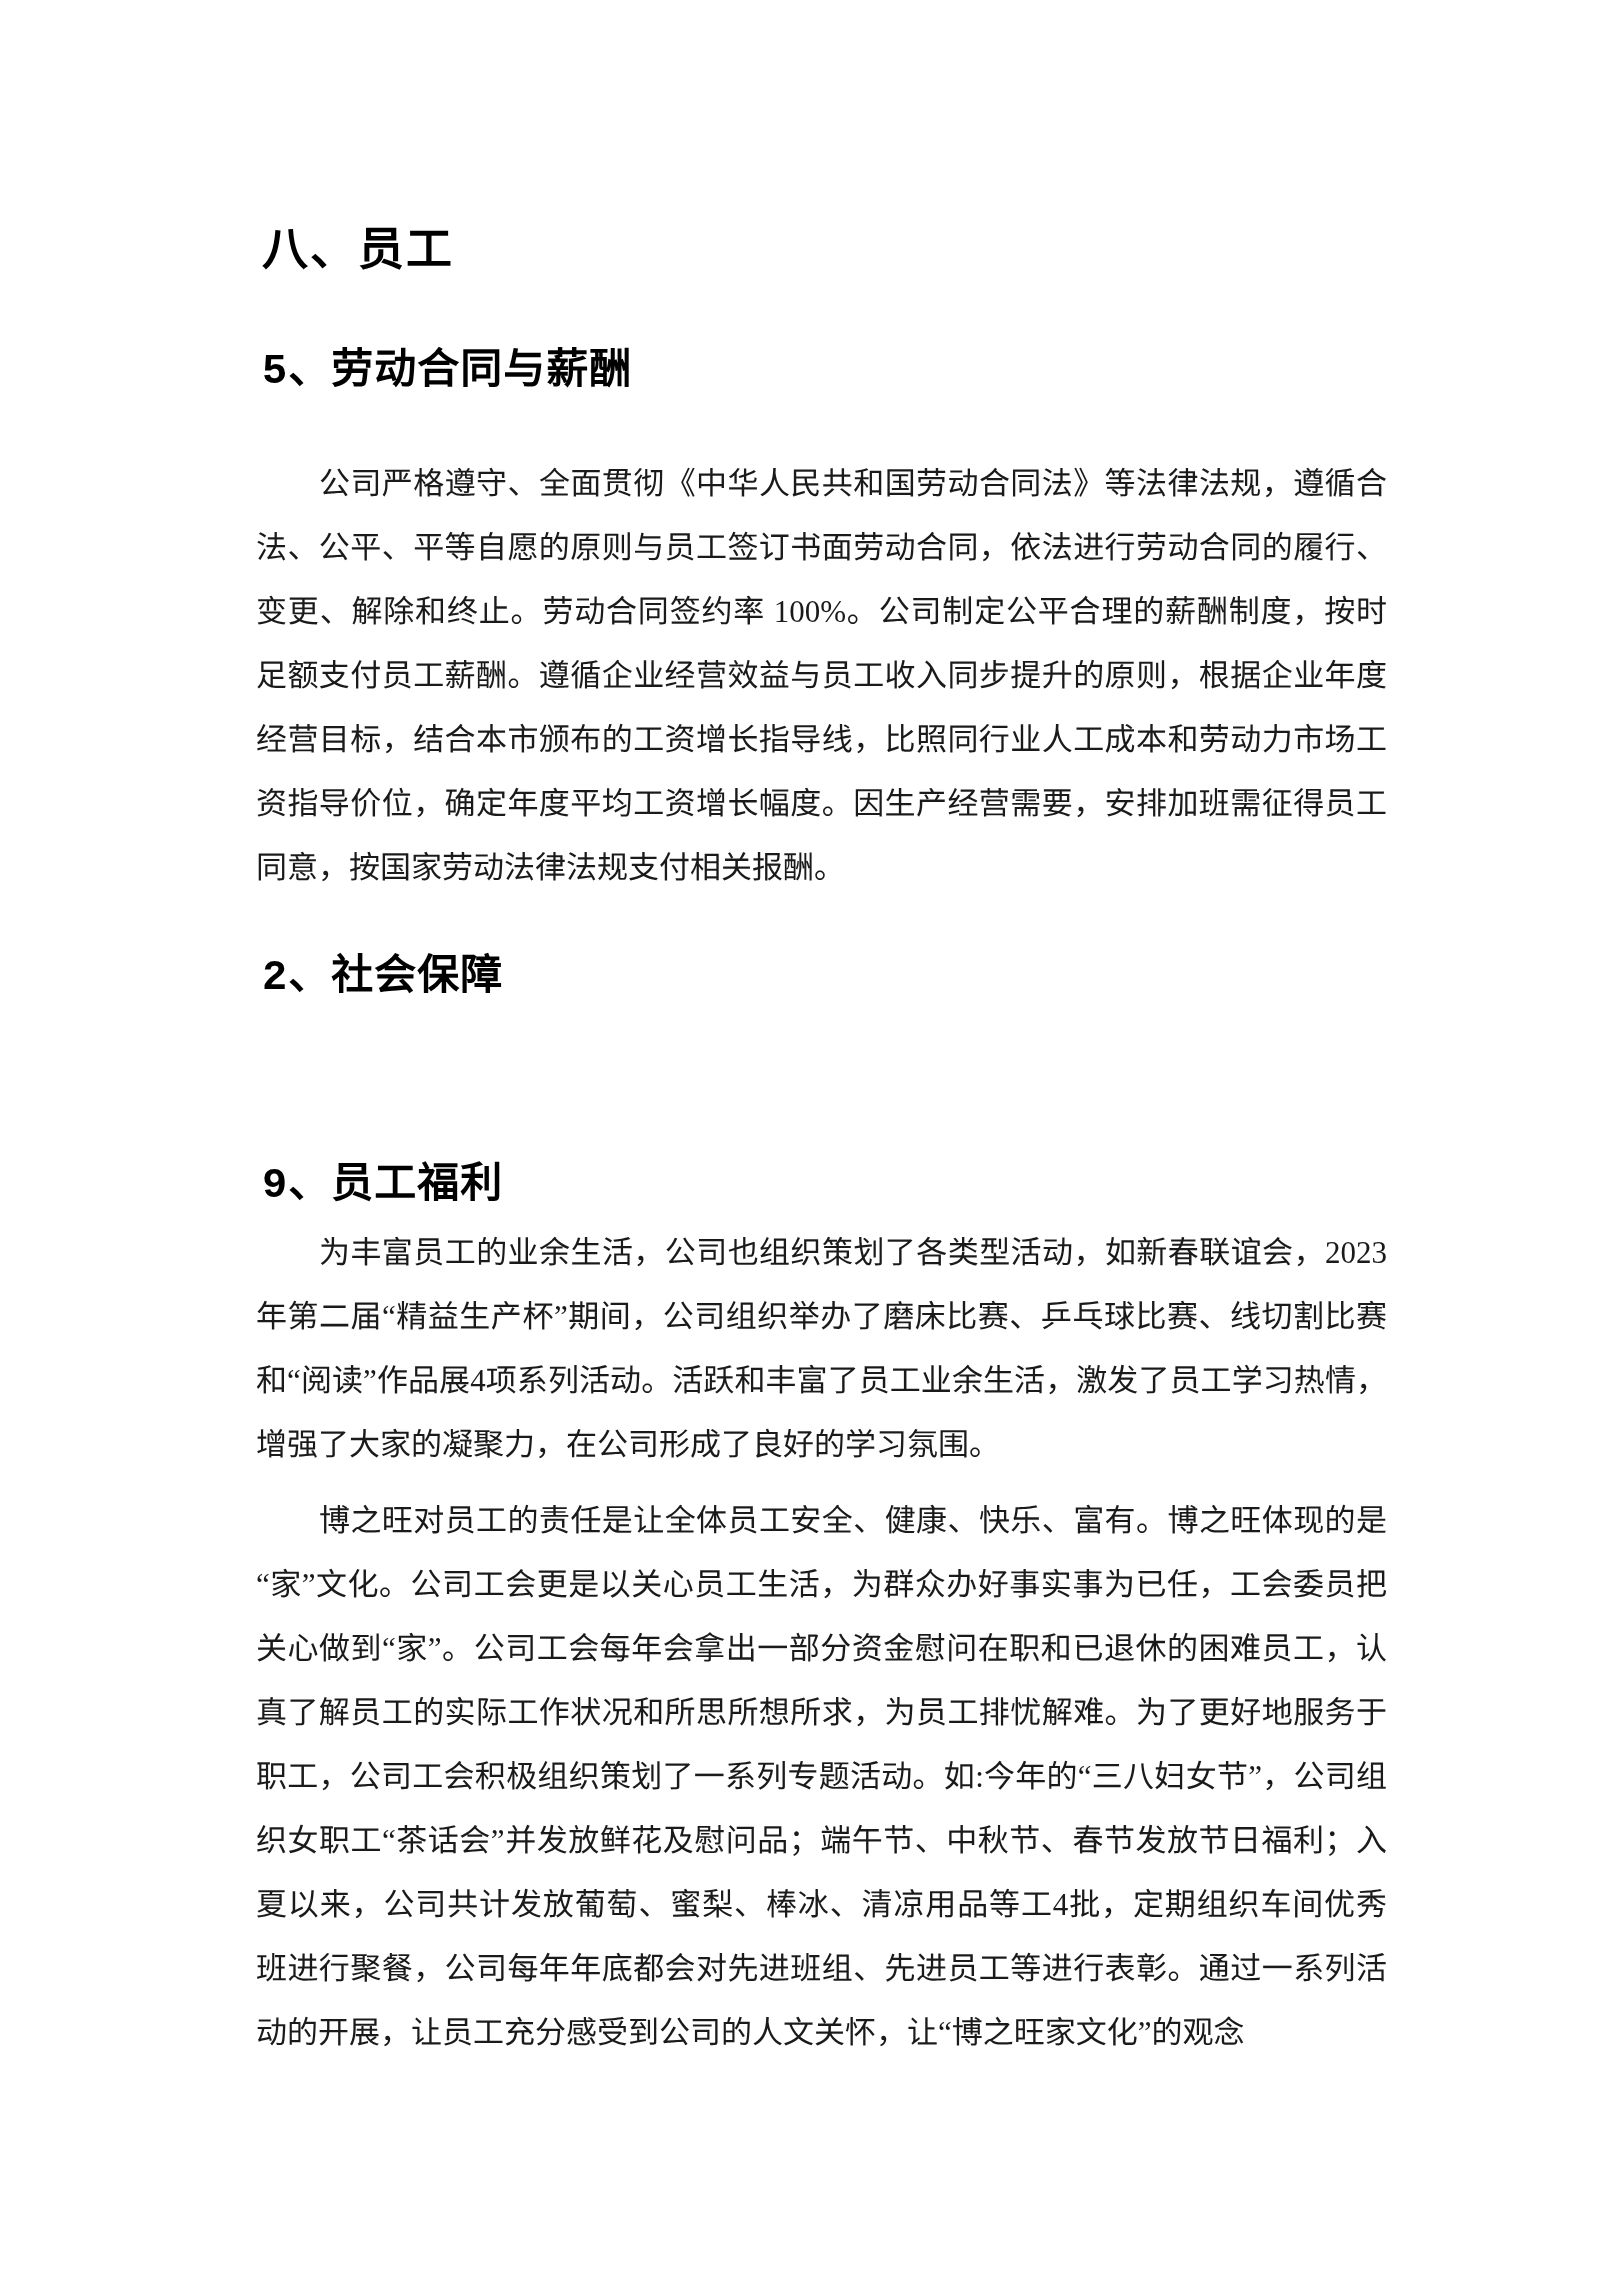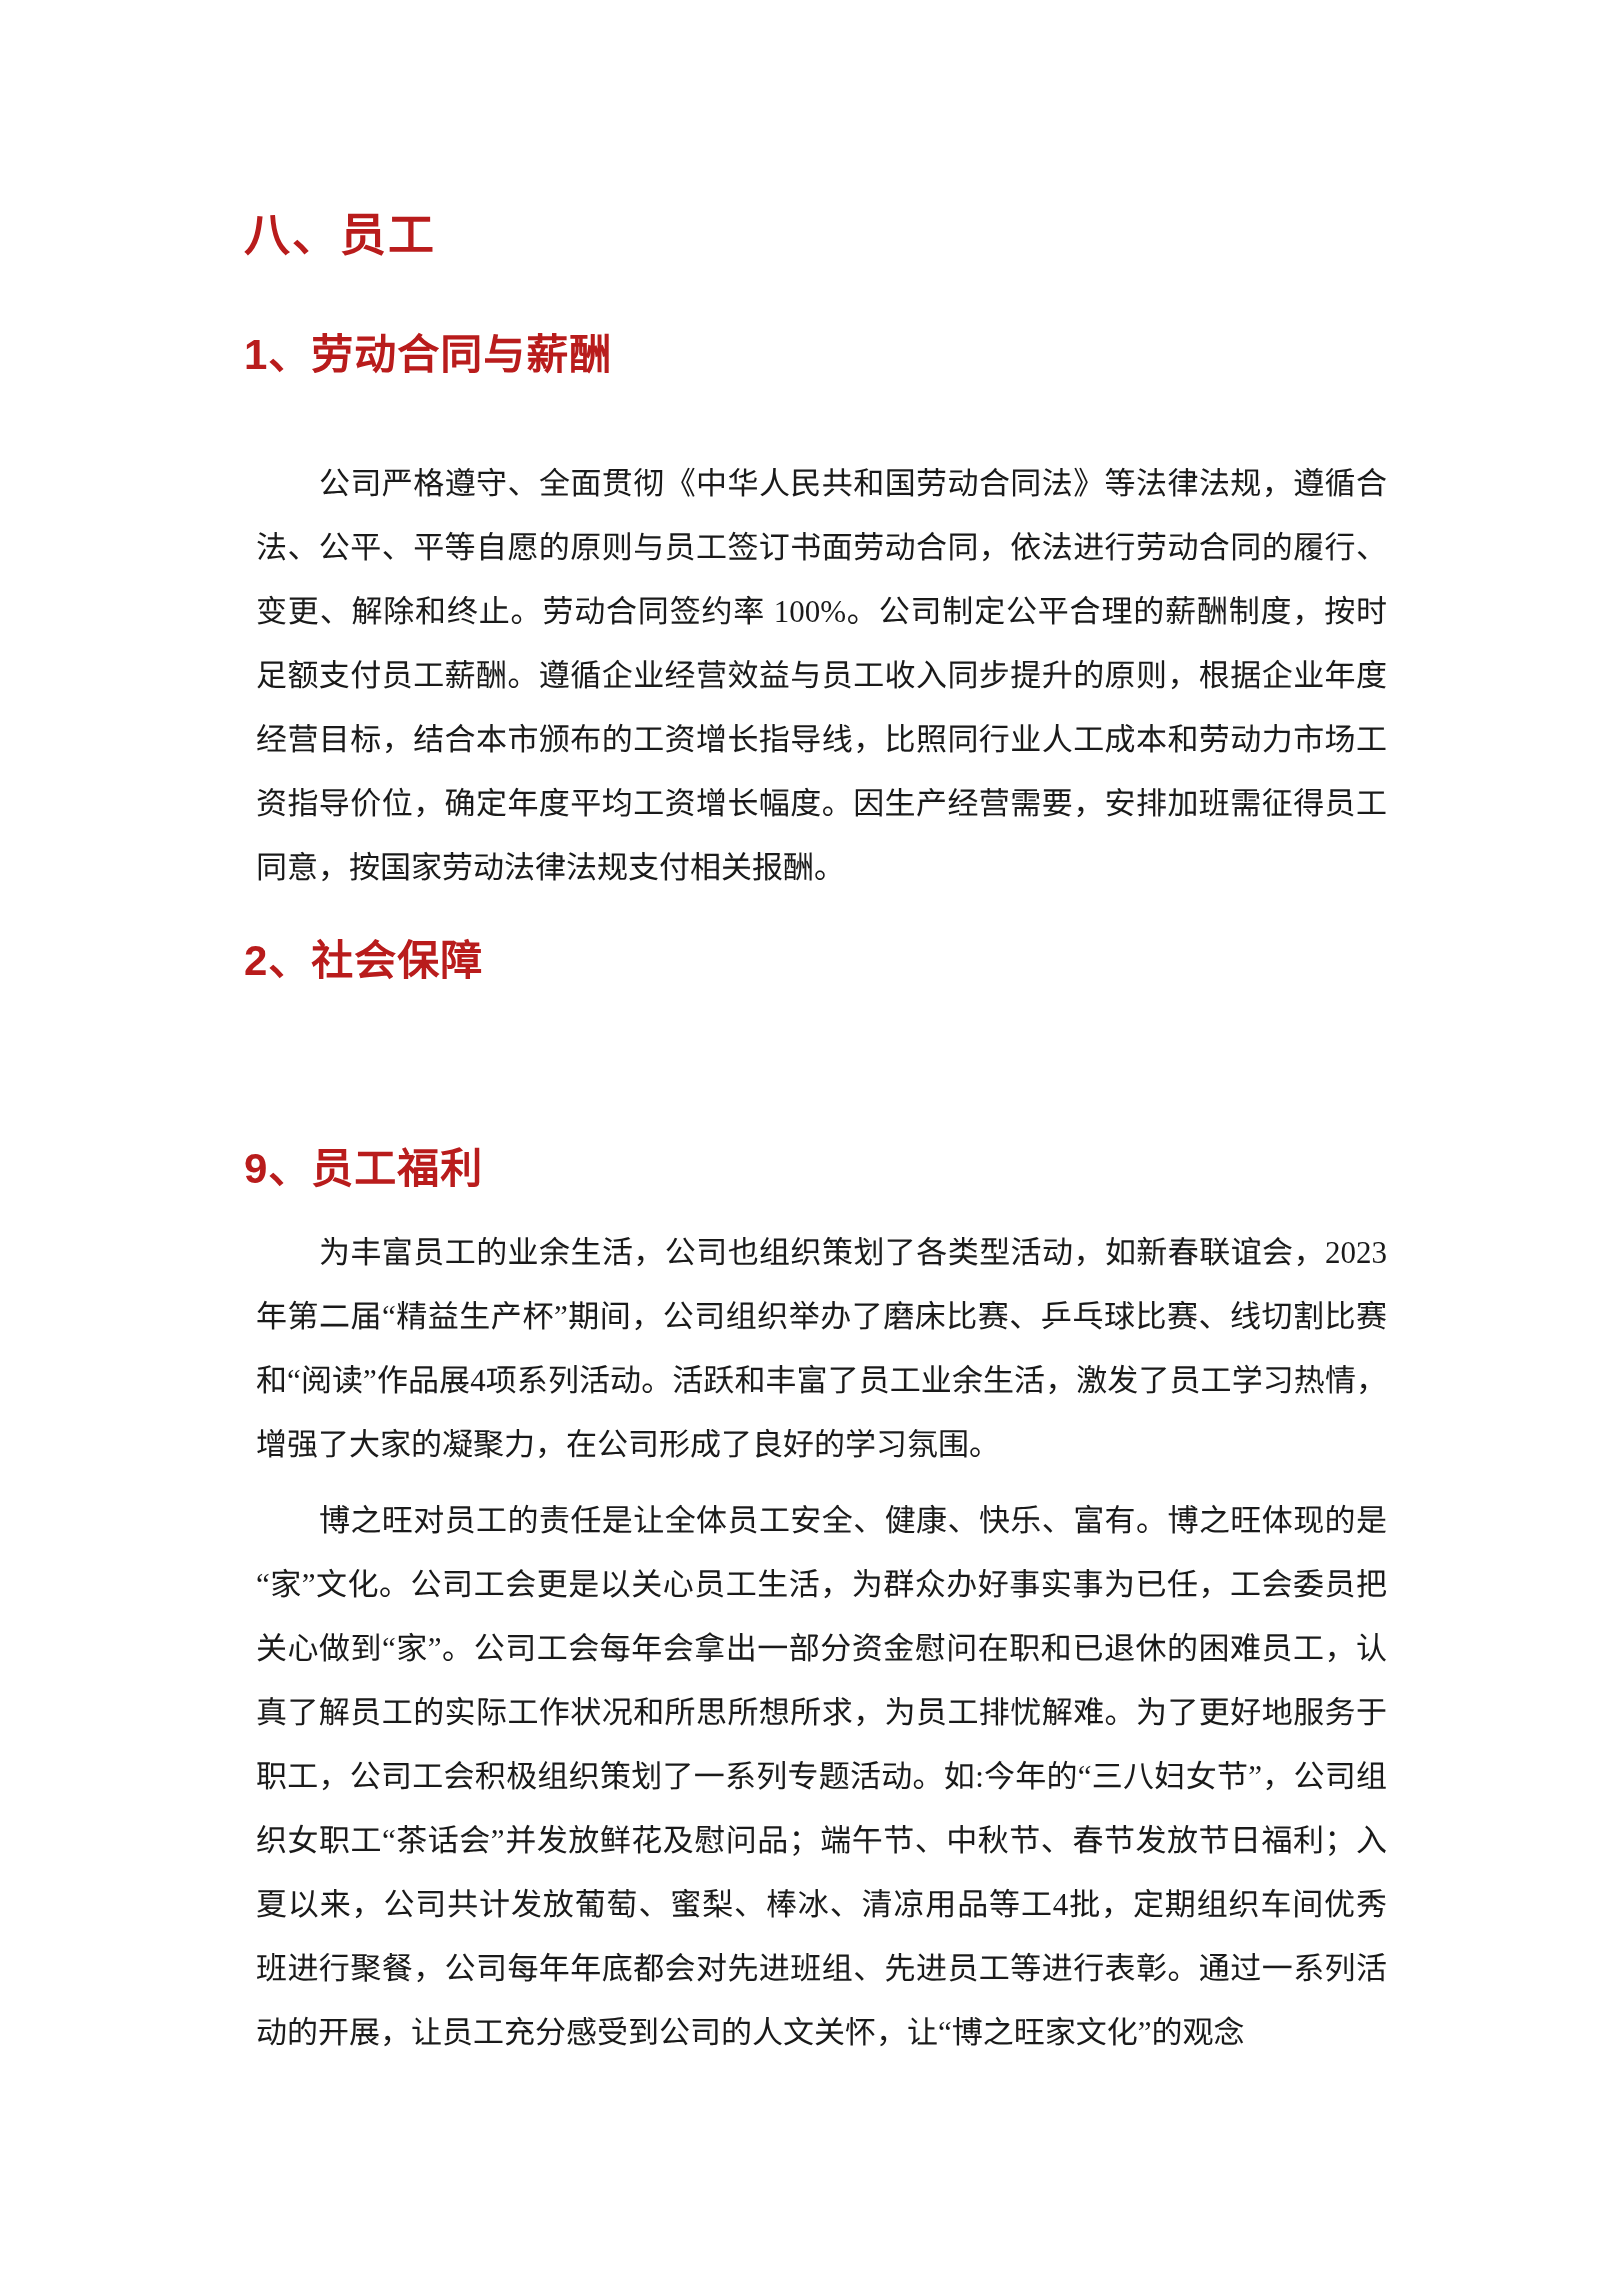--- a/index.html
+++ b/index.html
@@ -13,24 +13,24 @@
     height: 2293px;
     margin: 0 auto;
     background: #ffffff;
     color: #1a1a1a;
     font-family: "Liberation Serif", "DejaVu Serif", serif;
   }
   .doc-title, .sec-heading {
     position: absolute;
     left: 244px;
     width: 1131px;
-    margin: 0;
-    font-family: Liberation Sans, sans-serif;
+    margin: 18px;
+    font-family: Liberation Mono, monospace;
     font-weight: bold;
-    color: #b91c1c;
+    color: #000000;
     white-space: nowrap;
   }
   .doc-title {
     top: 208px;
     font-size: 46px;
     line-height: 55px;
     letter-spacing: 2px;
   }
   .sec-heading {
     font-size: 42px;
@@ -57,21 +57,21 @@
   .p-3 { top: 1209px; }
   .p-4 { top: 1477px; }
 </style>
 </head>
 <body>
 
 <div class="page">
 
   <h1 class="doc-title">八、员工</h1>
 
-  <h2 class="sec-heading h-sec1">1、劳动合同与薪酬</h2>
+  <h2 class="sec-heading h-sec1">5、劳动合同与薪酬</h2>
 
   <p class="para p-1">公司严格遵守、全面贯彻《中华人民共和国劳动合同法》等法律法规，遵循合法、公平、平等自愿的原则与员工签订书面劳动合同，依法进行劳动合同的履行、变更、解除和终止。劳动合同签约率 100%。公司制定公平合理的薪酬制度，按时足额支付员工薪酬。遵循企业经营效益与员工收入同步提升的原则，根据企业年度经营目标，结合本市颁布的工资增长指导线，比照同行业人工成本和劳动力市场工资指导价位，确定年度平均工资增长幅度。因生产经营需要，安排加班需征得员工同意，按国家劳动法律法规支付相关报酬。</p>
 
   <h2 class="sec-heading h-sec2">2、社会保障</h2>
 
 
   <h2 class="sec-heading h-sec3">9、员工福利</h2>
 
   <p class="para p-3">为丰富员工的业余生活，公司也组织策划了各类型活动，如新春联谊会，2023年第二届“精益生产杯”期间，公司组织举办了磨床比赛、乒乓球比赛、线切割比赛和“阅读”作品展4项系列活动。活跃和丰富了员工业余生活，激发了员工学习热情，增强了大家的凝聚力，在公司形成了良好的学习氛围。</p>
 

